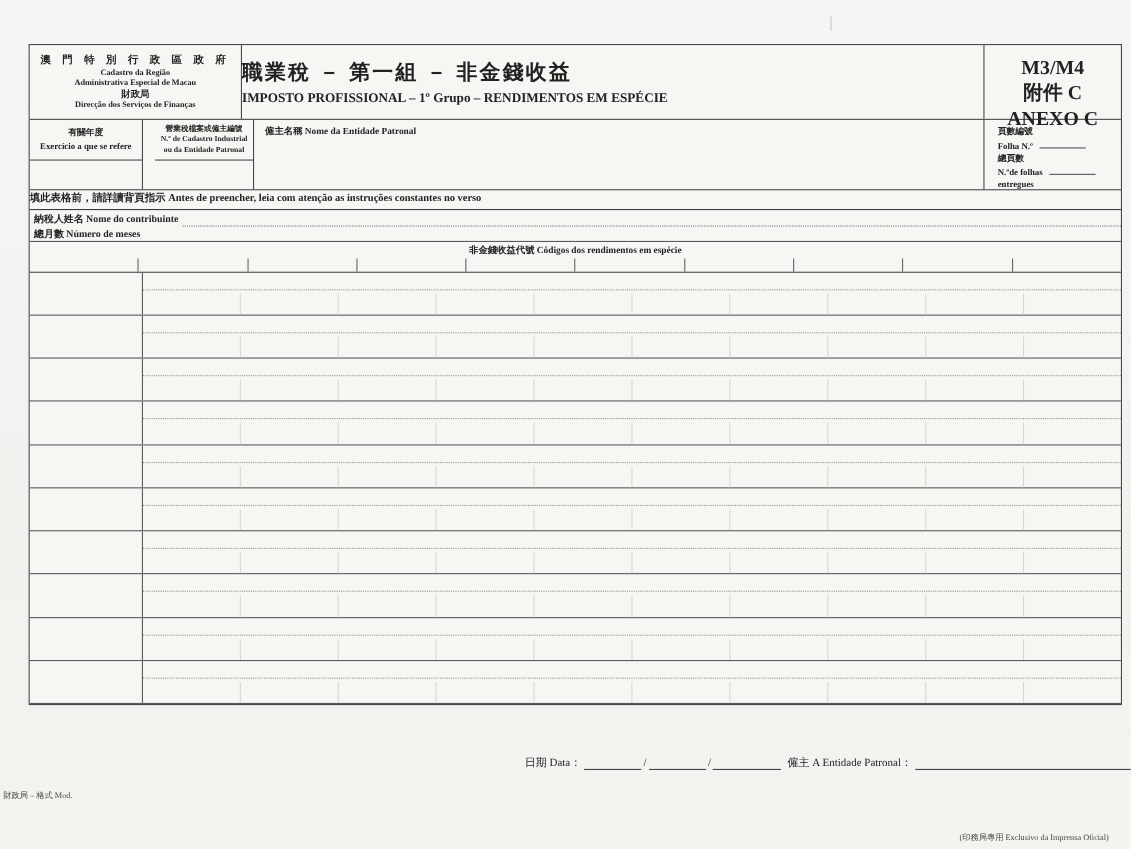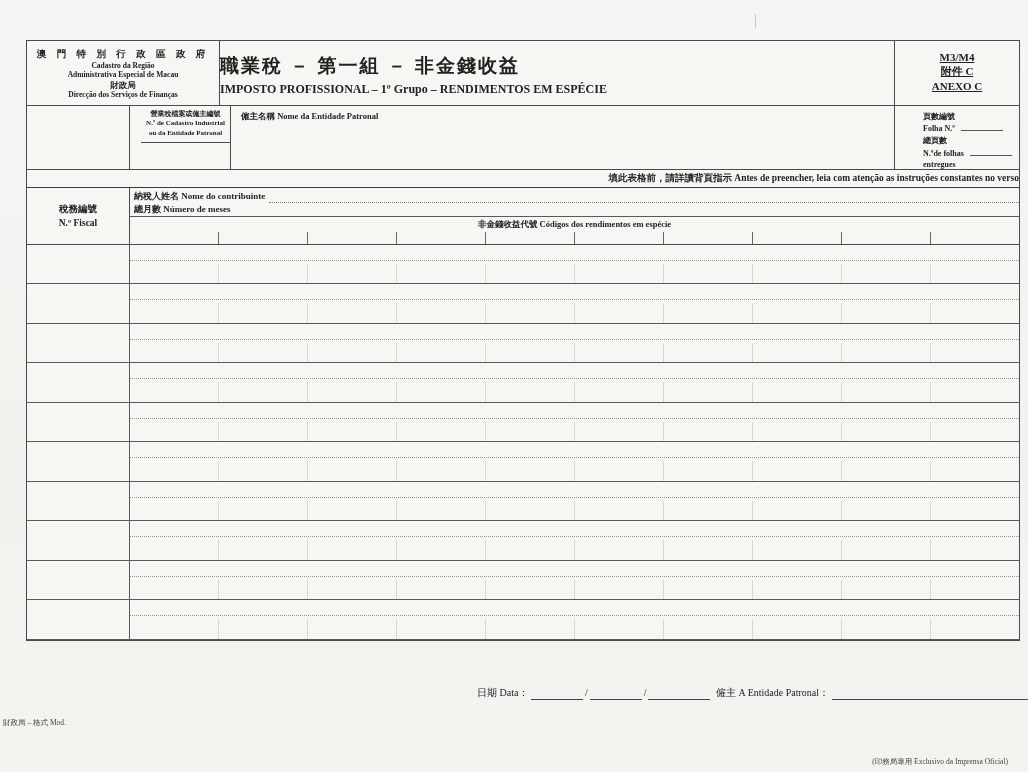--- a/index.html
+++ b/index.html
@@ -22,42 +22,42 @@
   
   .hrow1 { height:68px; display:flex; border-bottom:1px solid #4a4a4a; }
   .gov-box { width:193px; border-right:1px solid #4a4a4a; text-align:center; padding-top:7px; }
   .gov-cn  { font-size:9.5px; font-weight:bold; letter-spacing:4px; }
   .gov-pt  { font-size:7.5px; font-weight:bold; line-height:1.25; }
   .dept-cn { font-size:8.5px; font-weight:bold; line-height:1.2; }
   .title-box { flex:1; text-align:left; padding-top:12px; }
   .title-cn { font-size:19px; font-weight:bold; letter-spacing:2px; }
   .title-pt { font-size:12px; font-weight:bold; margin-top:3px; }
   .code-box { width:125px; border-left:1px solid #4a4a4a; text-align:center; padding-top:9px; }
-  .code-box div { font-size:11px; font-weight:bold; line-height:1.3;text-decoration:underline; }
+  .code-box div { font-size:18px; font-weight:bold; line-height:1.3; }
   
   .hrow2 { height:64px; display:flex; border-bottom:1px solid #4a4a4a; }
   .labeled-cell { display:flex; flex-direction:column; border-right:1px solid #4a4a4a; }
   .year-box { width:103px; }
   .cad-box { width:90px;margin-left:11px; }
   .labeled-cell .lbl {
     height:37px; border-bottom:1px solid #4a4a4a;
     display:flex; flex-direction:column; justify-content:center; text-align:center;
     font-weight:bold;
   }
   .year-box .lbl { font-size:8px; line-height:1.5; }
   .cad-box .lbl { font-size:7px; line-height:1.35; }
   .labeled-cell .blank { flex:1; }
   .emp-box { flex:1; padding:5px 0 0 10px; font-size:8.5px; font-weight:bold; }
-  .pages-box { width:125px; border-left:1px solid #4a4a4a; padding:5px 6px 0 28px;
+  .pages-box { width:125px; border-left:1px solid #4a4a4a; padding:5px 6px 0 12px;
     font-size:8px; font-weight:bold; line-height:1.45; }
   .pages-box .pair { white-space:nowrap; }
   .mini-line { display:inline-block; width:42px; height:9px; border-bottom:1px solid #555; margin-left:6px; }
   
   .instr {
-    height:18px; line-height:17px; text-align:right;
+    height:18px; line-height:17px; text-align:left;
     font-size:9.5px; font-weight:bold; border-bottom:1.5px solid #3c3c3c;
   }
   
   .thead { height:60px; display:flex; border-bottom:1.5px solid #4a4a4a; }
   .fiscal-col { width:103px; border-right:1px solid #4a4a4a;
     display:flex; flex-direction:column; justify-content:center; text-align:center;
     font-size:9.5px; font-weight:bold; line-height:1.5; }
   .entry-head { flex:1; display:flex; flex-direction:column; }
   .name-row { height:15px; display:flex; align-items:flex-end; font-size:9px; font-weight:bold; padding-left:4px; }
   .name-row .dotted-fill { flex:1; border-bottom:1px dotted #777; height:12px; margin-left:4px; }
@@ -111,20 +111,24 @@
       </div>
       <div class="code-box">
         <div>M3/M4</div>
         <div>附件  C</div>
         <div>ANEXO C</div>
       </div>
     </div>
 
     <div class="hrow2">
       <div class="labeled-cell year-box">
+        <div class="lbl">
+          <div>有關年度</div>
+          <div>Exercício a que se refere</div>
+        </div>
         <div class="blank"></div>
       </div>
       <div class="labeled-cell cad-box">
         <div class="lbl">
           <div>營業稅檔案或僱主編號</div>
           <div>N.º de Cadastro Industrial</div>
           <div>ou da Entidade Patronal</div>
         </div>
         <div class="blank"></div>
       </div>
@@ -136,24 +140,20 @@
         <div class="pair"><span>Folha N.º</span><span class="mini-line"></span></div>
         <div>總頁數</div>
         <div class="pair"><span>N.ºde folhas</span><span class="mini-line"></span></div>
         <div>entregues</div>
       </div>
     </div>
 
     <div class="instr">填此表格前，請詳讀背頁指示 Antes de preencher, leia com atenção as instruções constantes no verso</div>
 
     <div class="thead">
-      <div class="fiscal-col">
-        <div>稅務編號</div>
-        <div>N.º Fiscal</div>
-      </div>
       <div class="entry-head">
         <div class="name-row">
           <span>納稅人姓名 Nome do contribuinte</span>
           <span class="dotted-fill"></span>
         </div>
         <div class="months-row">
           <span>總月數  Número de meses</span>
         </div>
         <div class="codes-head">
           <div class="codes-label">非金錢收益代號 Códigos dos rendimentos em espécie</div>

